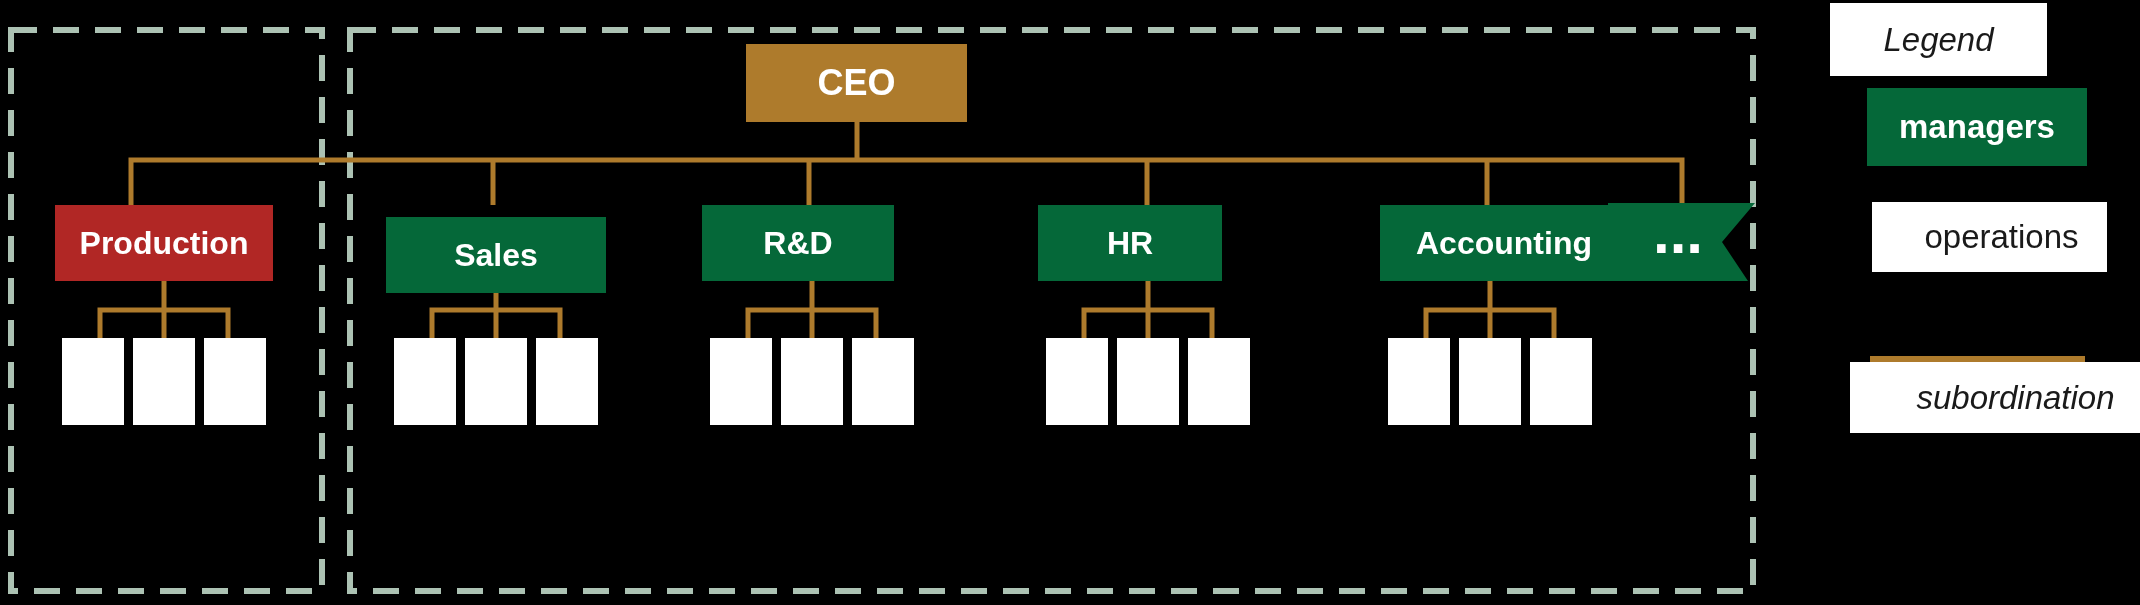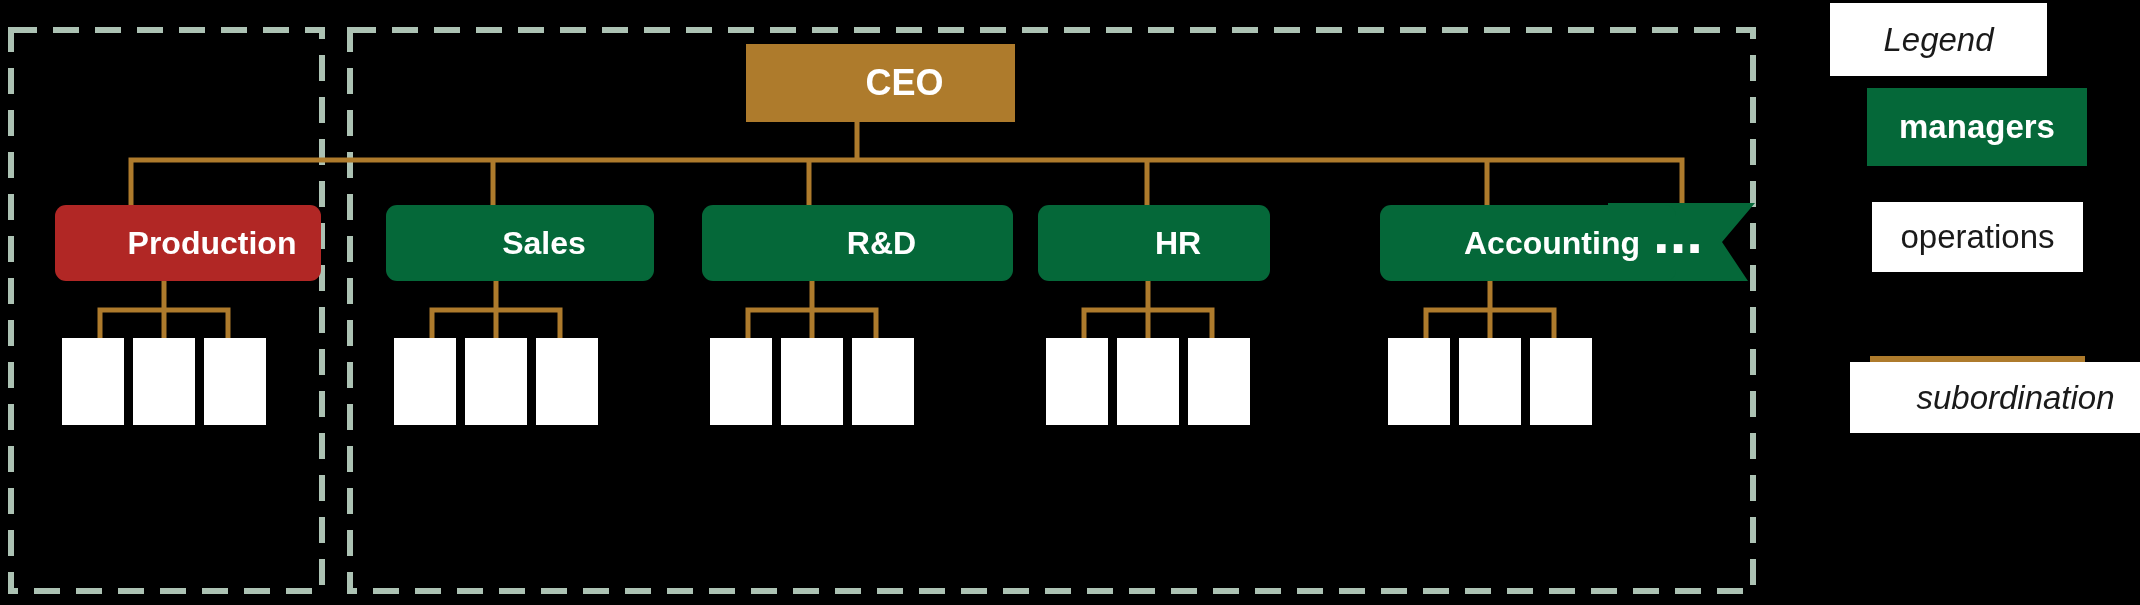--- a/index.html
+++ b/index.html
@@ -13,29 +13,28 @@
   svg.lines{position:absolute;left:0;top:0;}
   .region{fill:none;stroke:#ACC2B3;stroke-width:6;stroke-dasharray:26 16;}
   .gold-line{fill:none;stroke:#AE7B2C;stroke-width:5;}
   .flag-shape{fill:#056839;stroke:none;}
 
   .box{
     position:absolute;
     display:flex;align-items:center;justify-content:center;
     color:#fff;font-weight:700;
     text-align:left;
-    padding-left:48px;
   }
   .ceo{left:746px;top:44px;width:221px;height:78px;background:#AE7B2C;font-size:36px;}
-  .dept{top:205px;height:76px;font-size:32px;border-radius:11px;}
+  .dept{top:205px;height:76px;font-size:32px;}
   .dept-red{background:#B12725;}
   .dept-green{background:#056839;}
   .d-production{left:55px;width:218px;}
-  .d-sales{left:386px;width:220px;}
-  .d-rnd{left:702px;width:263px;}
+  .d-sales{left:386px;width:220px;margin-top:12px;}
+  .d-rnd{left:702px;width:192px;}
   .d-hr{left:1038px;width:184px;}
   .d-accounting{left:1380px;width:248px;}
 
   .flag-label{
     position:absolute;left:1608px;top:203px;width:140px;height:78px;
     color:#fff;font-weight:700;font-size:60px;line-height:60px;
     text-align:center;overflow:visible;
   }
   .flag-label span{position:absolute;left:0;top:0;width:100%;}
 
@@ -50,21 +49,21 @@
   .g-hr{left:1046px;}
   .g-accounting{left:1388px;}
 
   .legend-box{
     position:absolute;
     display:flex;align-items:center;justify-content:center;
     font-size:33px;
   }
   .lg-title{left:1830px;top:3px;width:217px;height:73px;background:#fff;color:#1a1a1a;font-style:italic;}
   .lg-managers{left:1867px;top:88px;width:220px;height:78px;background:#056839;color:#fff;font-weight:700;}
-  .lg-operations{left:1872px;top:202px;width:211px;height:70px;background:#fff;color:#1a1a1a;}
+  .lg-operations{left:1872px;top:202px;width:211px;height:70px;background:#fff;color:#1a1a1a;padding-left:24px;}
   .lg-subline{position:absolute;left:1870px;top:356px;width:215px;height:6px;background:#AE7B2C;}
   .lg-subordination{left:1850px;top:362px;width:331px;height:71px;background:#fff;color:#1a1a1a;font-style:italic;}
 </style>
 </head>
 <body>
 
 <div class="canvas">
 
   <svg class="lines" width="2140" height="605" viewBox="0 0 2140 605">
 

